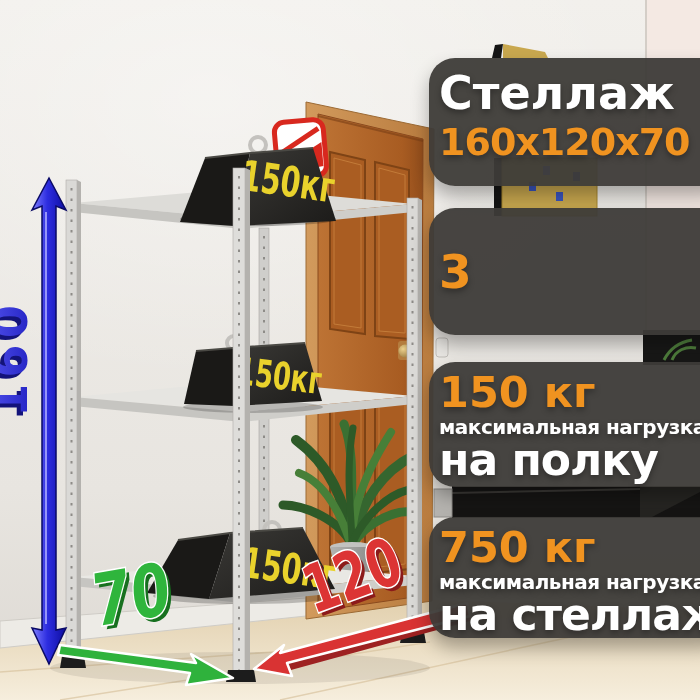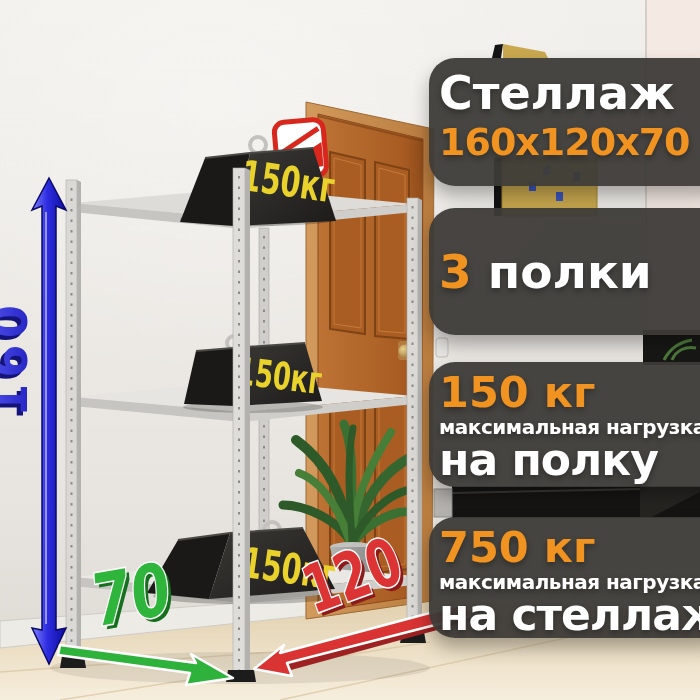--- a/index.html
+++ b/index.html
@@ -259,21 +259,20 @@
     </g>
   </svg>
 
   <div class="panel panel-1">
     <div class="txt p-title">Стеллаж</div>
     <div class="txt p-size orange">160х120х70</div>
   </div>
 
   <div class="panel panel-2">
     <span class="txt num orange">3</span>
-    <span class="txt">полки</span>
   </div>
 
   <div class="panel panel-3">
     <div class="txt p-num orange">150 кг</div>
     <div class="txt p-cap">максимальная нагрузка</div>
     <div class="txt p-target">на полку</div>
   </div>
 
   <div class="panel panel-4">
     <div class="txt p-num orange">750 кг</div>

